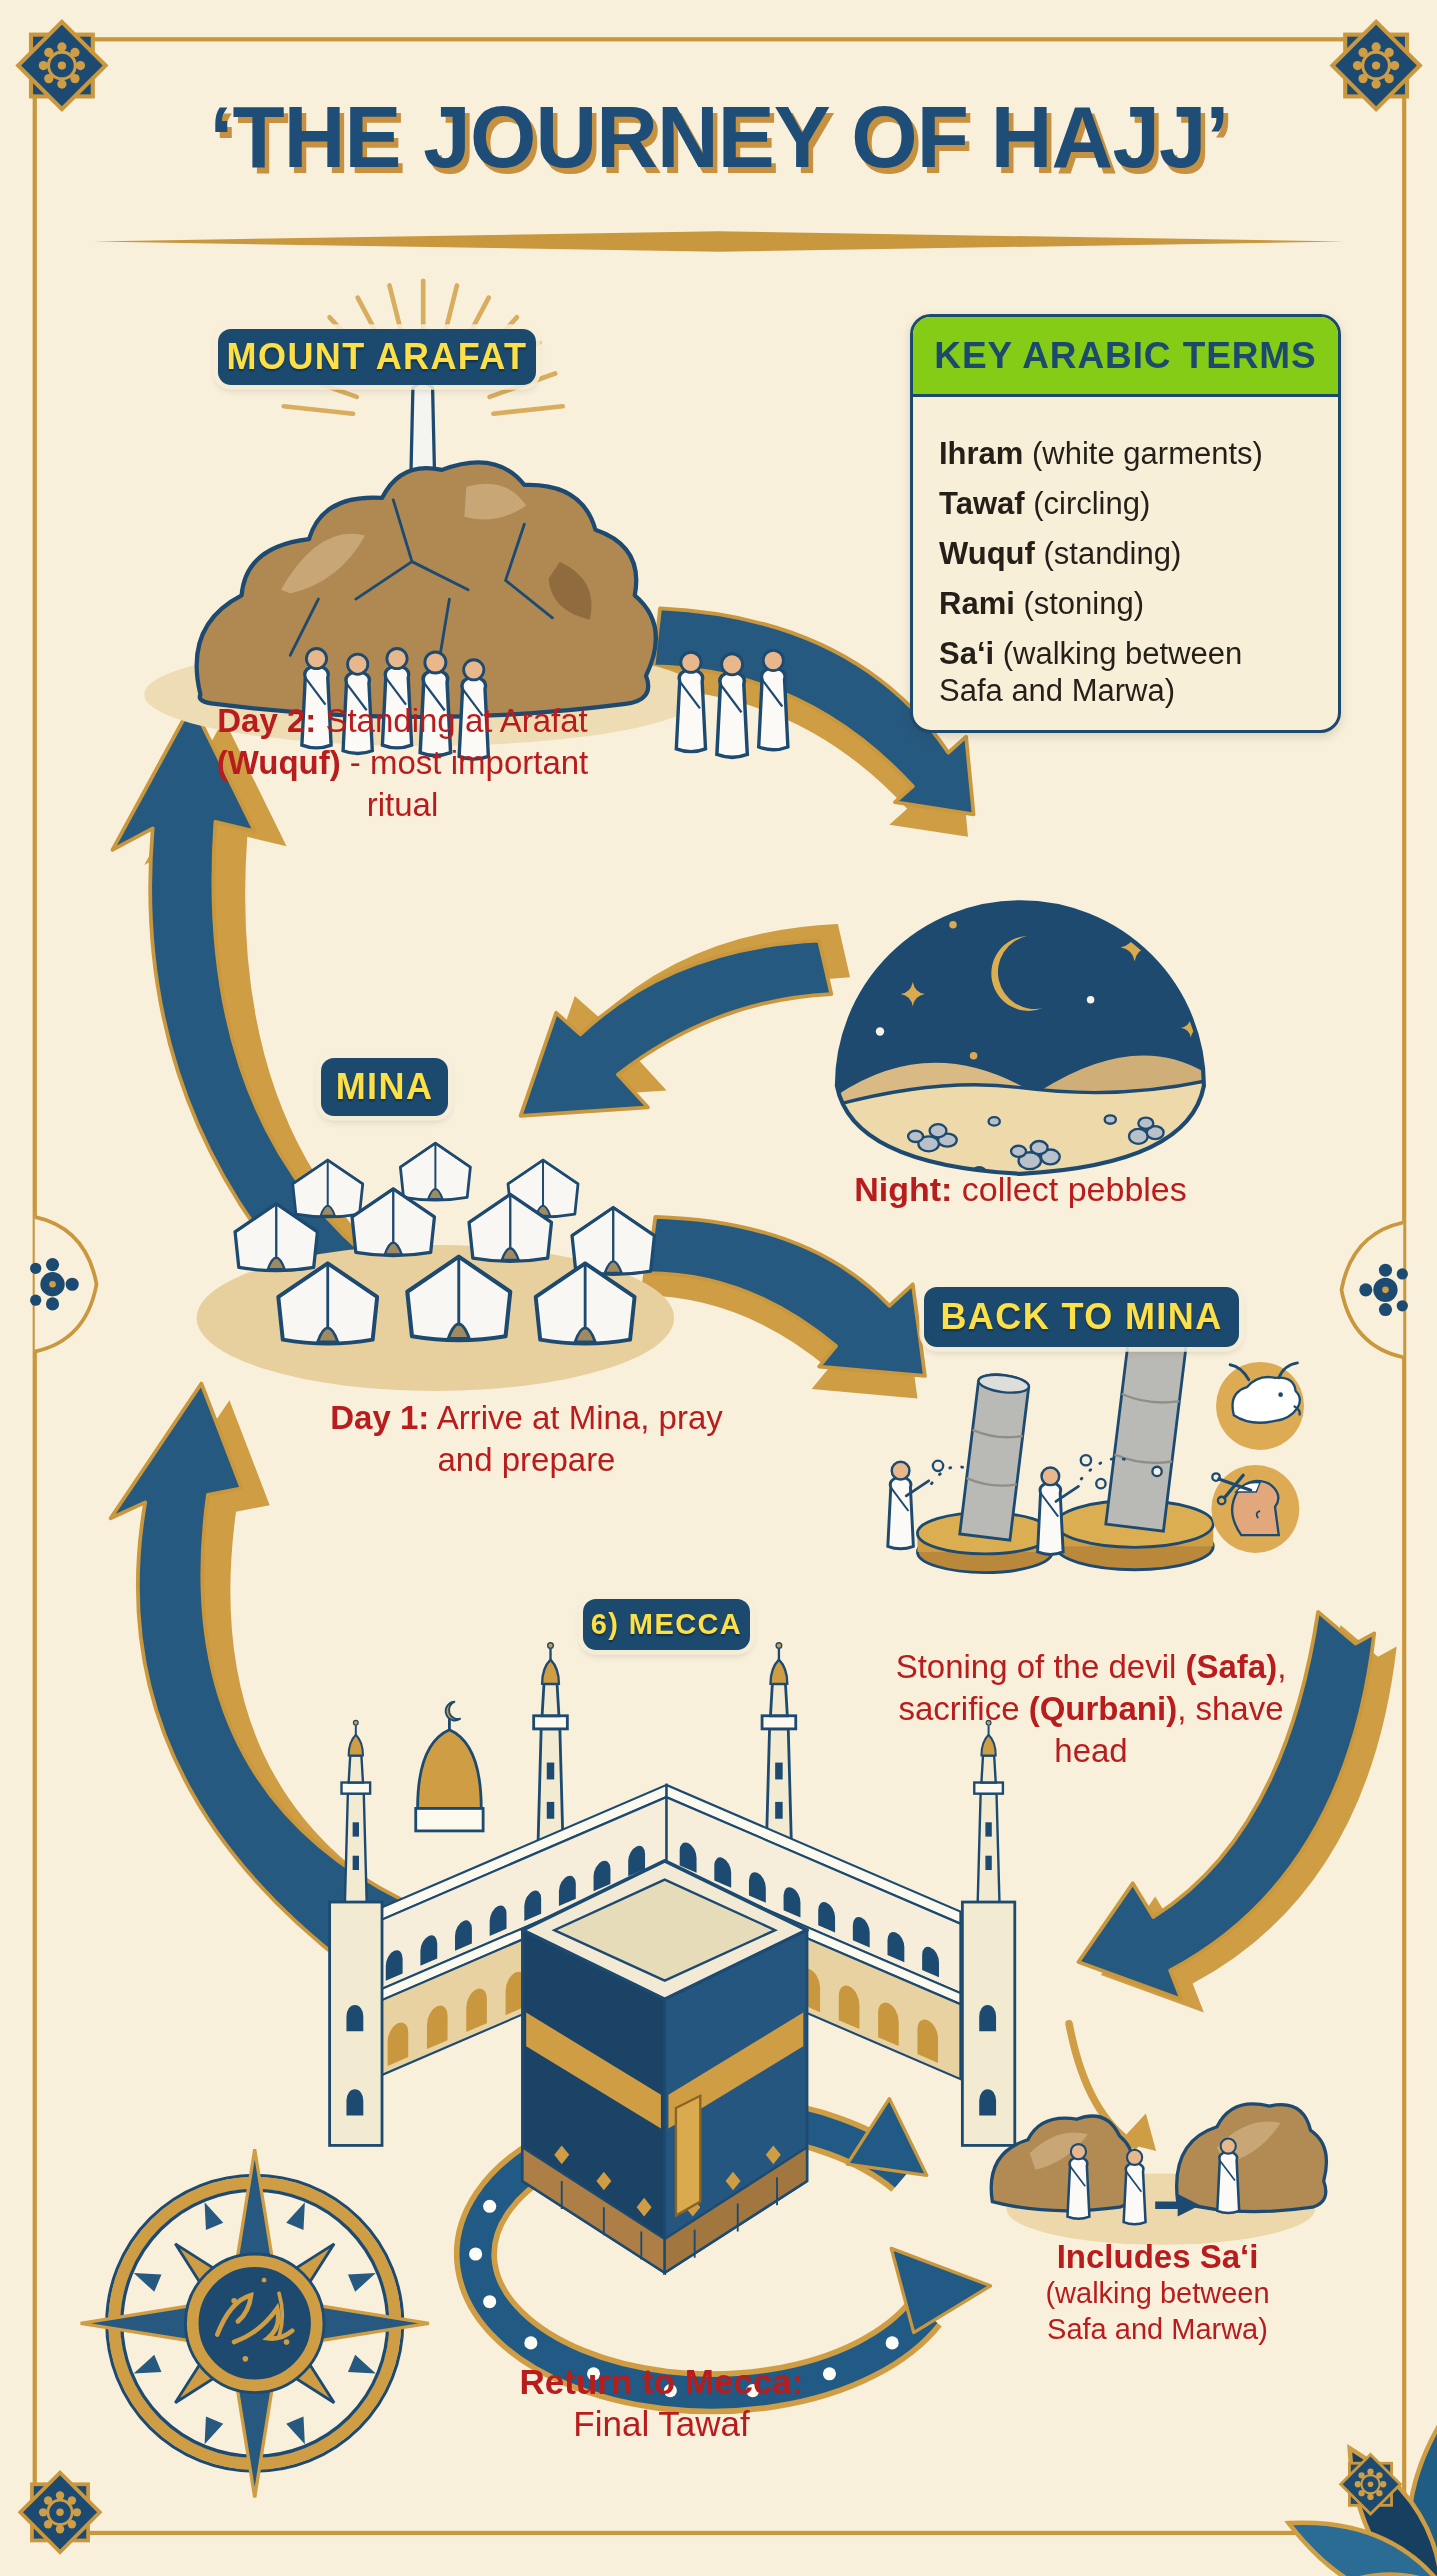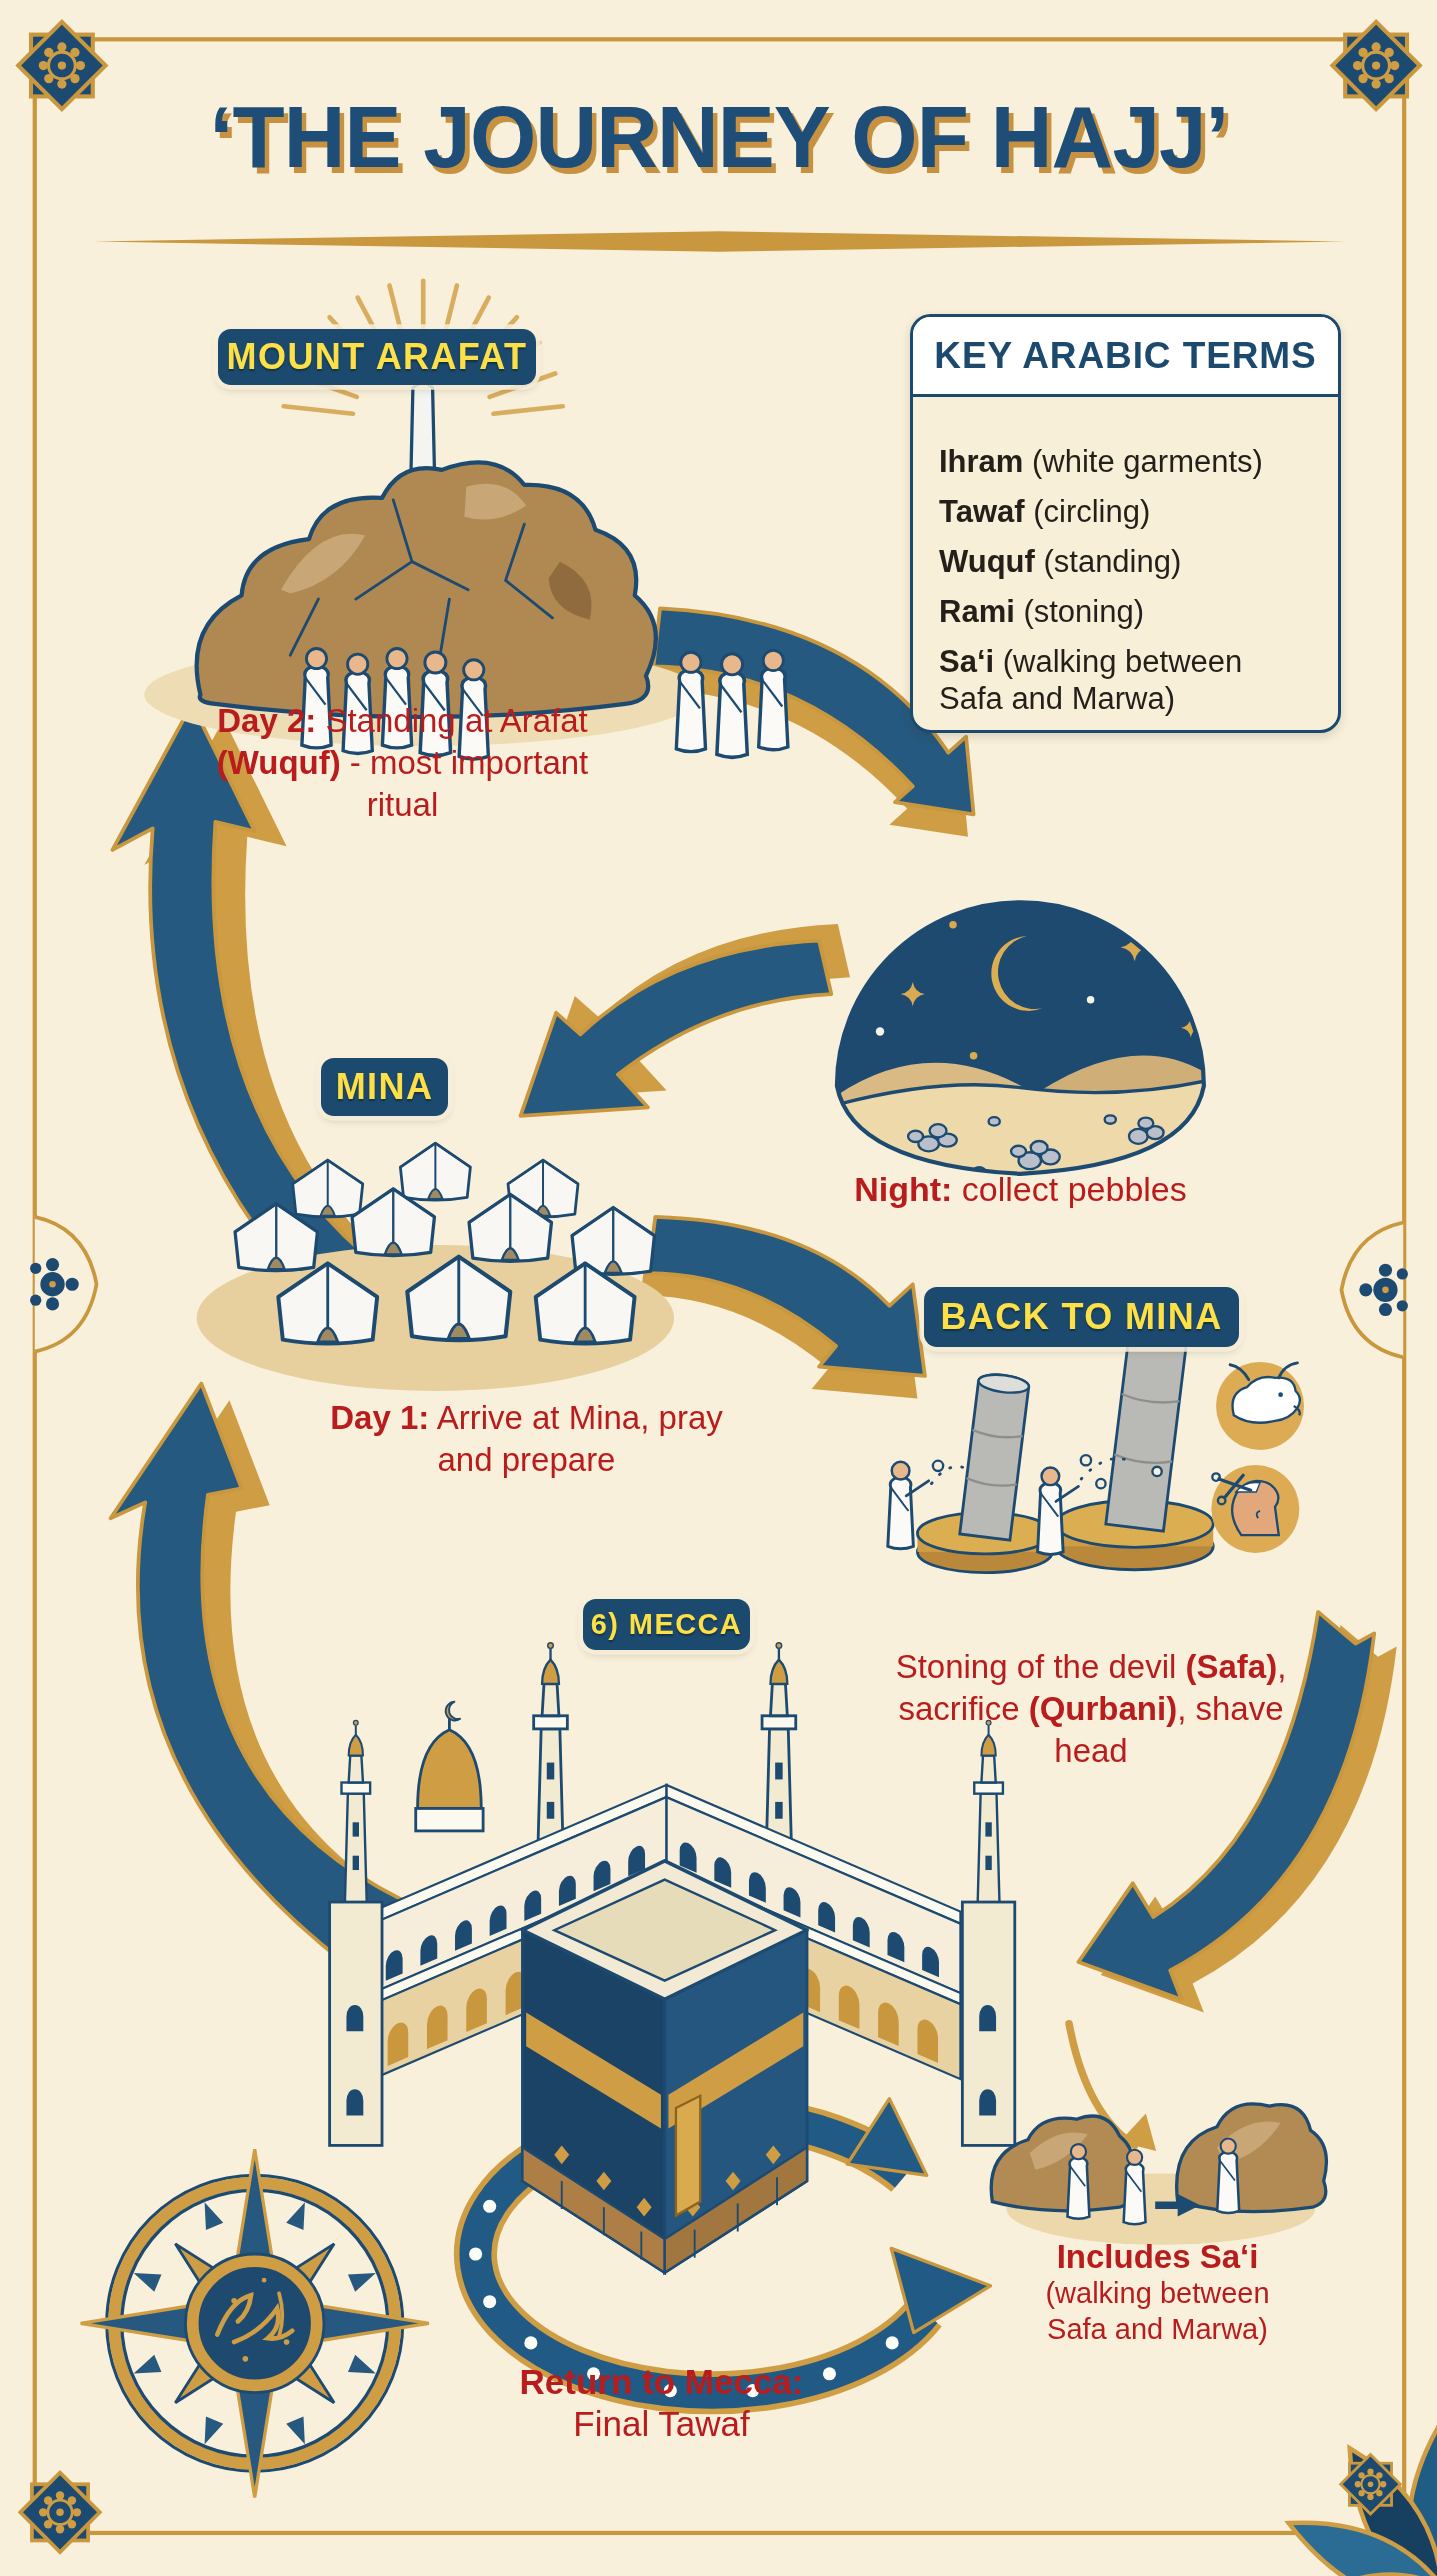--- a/index.html
+++ b/index.html
@@ -26,25 +26,25 @@
   }
   .cap{font-size:33px;line-height:42px;color:#b91c1c;}
   .cap b{font-weight:bold;}
   .keybox{
     position:absolute;z-index:3;left:910px;top:314px;width:431px;height:419px;
     border:3.7px solid #1b4a6e;border-radius:20.6px;background:#f7efd8;
     box-shadow:0 3.7px 9.4px rgba(50,40,20,.15);overflow:hidden;
     box-sizing:border-box;
   }
   .keybox .khead{
-    height:77px;background:#ffffff;border-bottom:3.7px solid #1b4a6e;
+    height:77px;background:#84cc16;border-bottom:3.7px solid #1b4a6e;
     display:flex;align-items:center;justify-content:center;
     font-size:37px;font-weight:bold;color:#1c4a6e;letter-spacing:0.9px;
   }
-  .keybox .kbody{padding:33px 26px;}
+  .keybox .kbody{padding:25px 26px;}
   .kitem{font-size:31px;line-height:37px;margin:13px 0;color:#241f19;}
   .kitem .kterm{font-weight:bold;}
 </style>
 </head>
 <body>
 
 <div class="poster">
 
   <svg class="layer-svg" width="1438" height="2576" viewBox="0 0 1536 2752">
     <defs>

